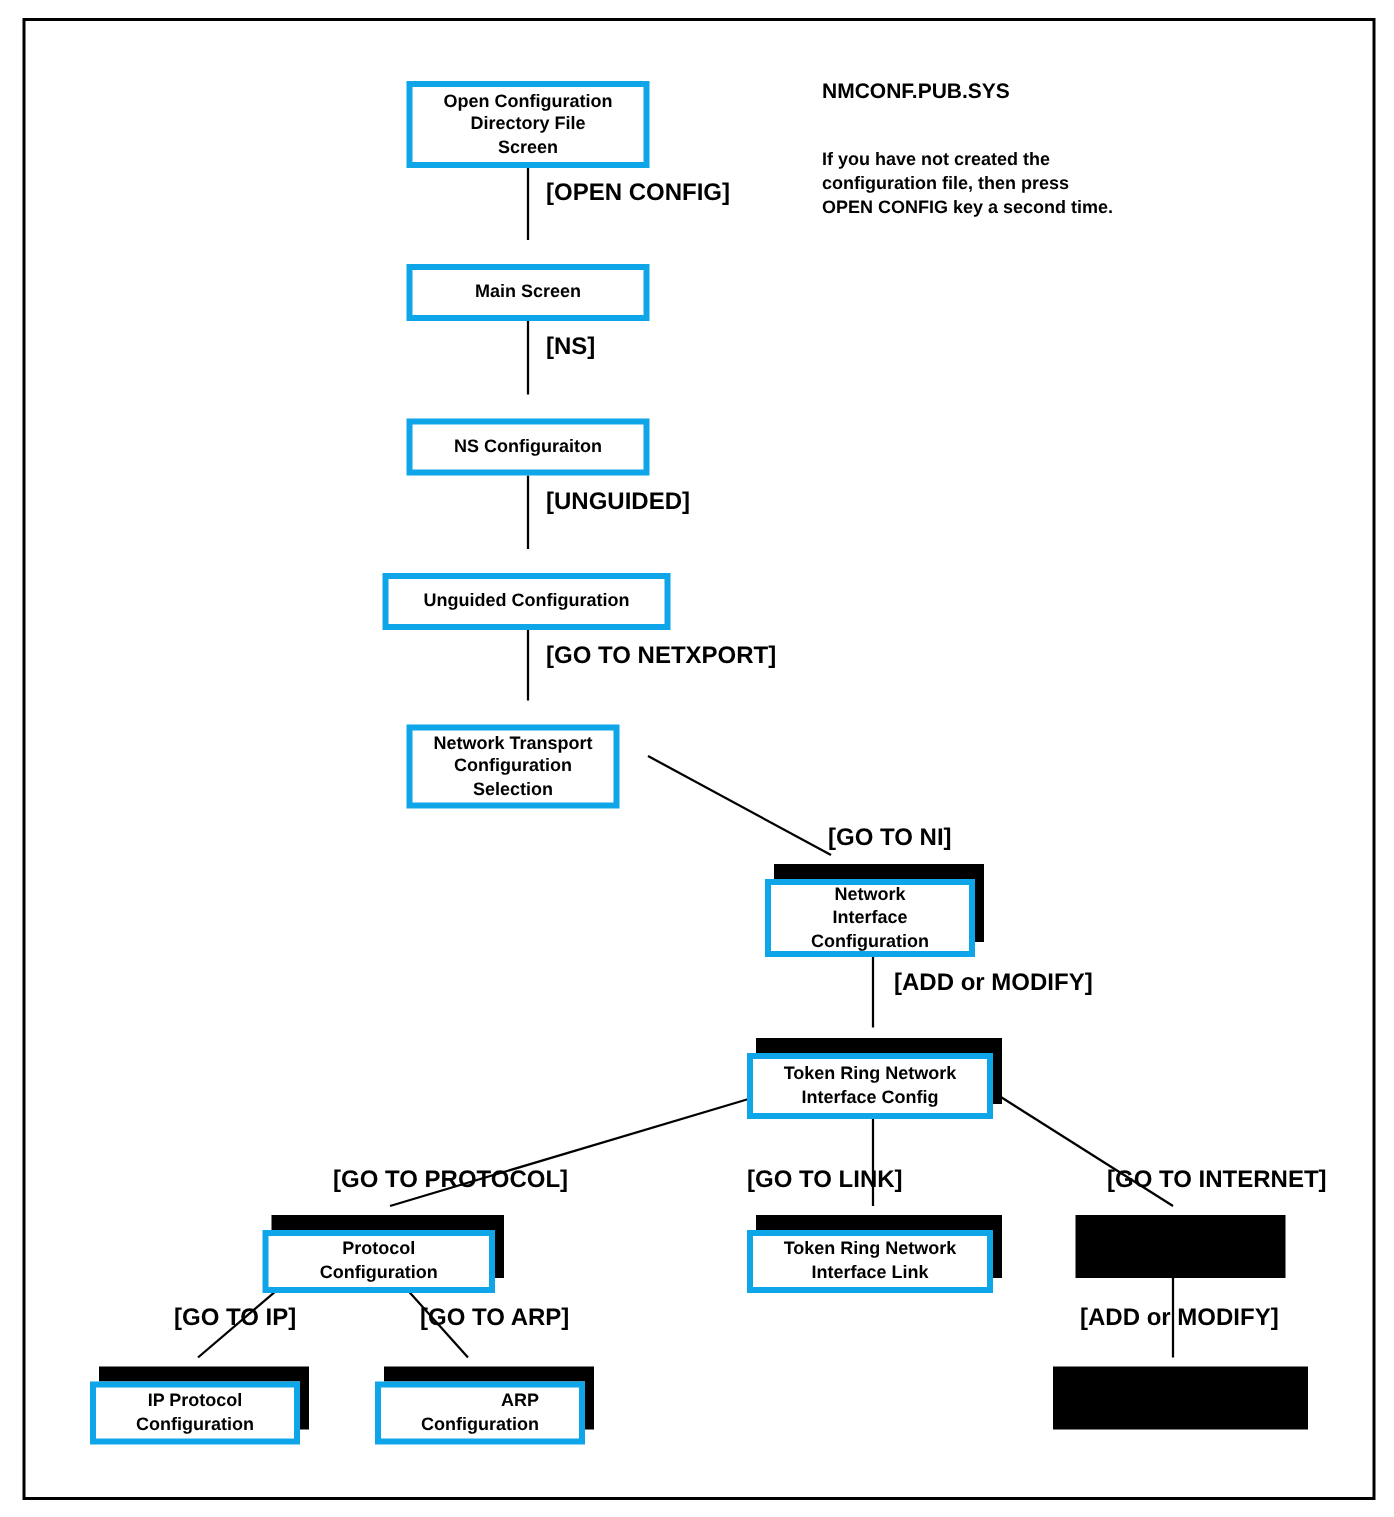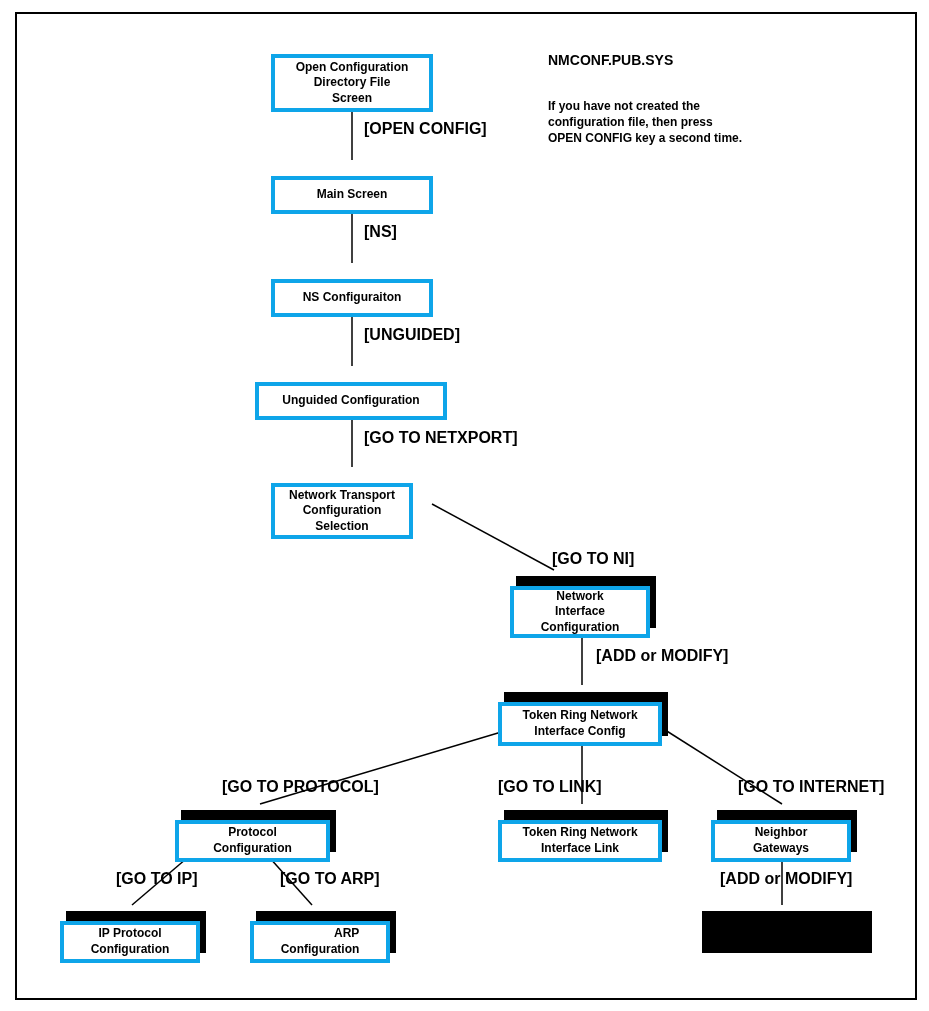--- a/index.html
+++ b/index.html
@@ -60,21 +60,20 @@
   <div class="shadow" style="left:66px;top:911px;width:140px;height:42px;"></div>
   <div class="box" style="left:60px;top:905px;width:140px;height:42px;">IP Protocol<br>Configuration</div>
 
   <div class="shadow" style="left:256px;top:911px;width:140px;height:42px;"></div>
   <div class="box" style="left:250px;top:905px;width:140px;height:42px;text-align:right;">ARP<br>Configuration</div>
 
   <div class="shadow" style="left:504px;top:810px;width:164px;height:42px;"></div>
   <div class="box" style="left:498px;top:804px;width:164px;height:42px;">Token Ring Network<br>Interface Link</div>
 
   <div class="shadow" style="left:717px;top:810px;width:140px;height:42px;"></div>
-  <div class="box" style="left:711px;top:804px;width:140px;height:42px;">Neighbor<br>Gateways</div>
 
   <div class="shadow" style="left:702px;top:911px;width:170px;height:42px;"></div>
 
   <div class="edge" style="left:364px;top:120px;">[OPEN CONFIG]</div>
   <div class="edge" style="left:364px;top:223px;">[NS]</div>
   <div class="edge" style="left:364px;top:326px;">[UNGUIDED]</div>
   <div class="edge" style="left:364px;top:429px;">[GO TO NETXPORT]</div>
   <div class="edge" style="left:524px;top:550px;padding-left:28px;">[GO TO NI]</div>
   <div class="edge" style="left:596px;top:647px;">[ADD or MODIFY]</div>
   <div class="edge" style="left:177px;top:778px;padding-left:45px;">[GO TO PROTOCOL]</div>

